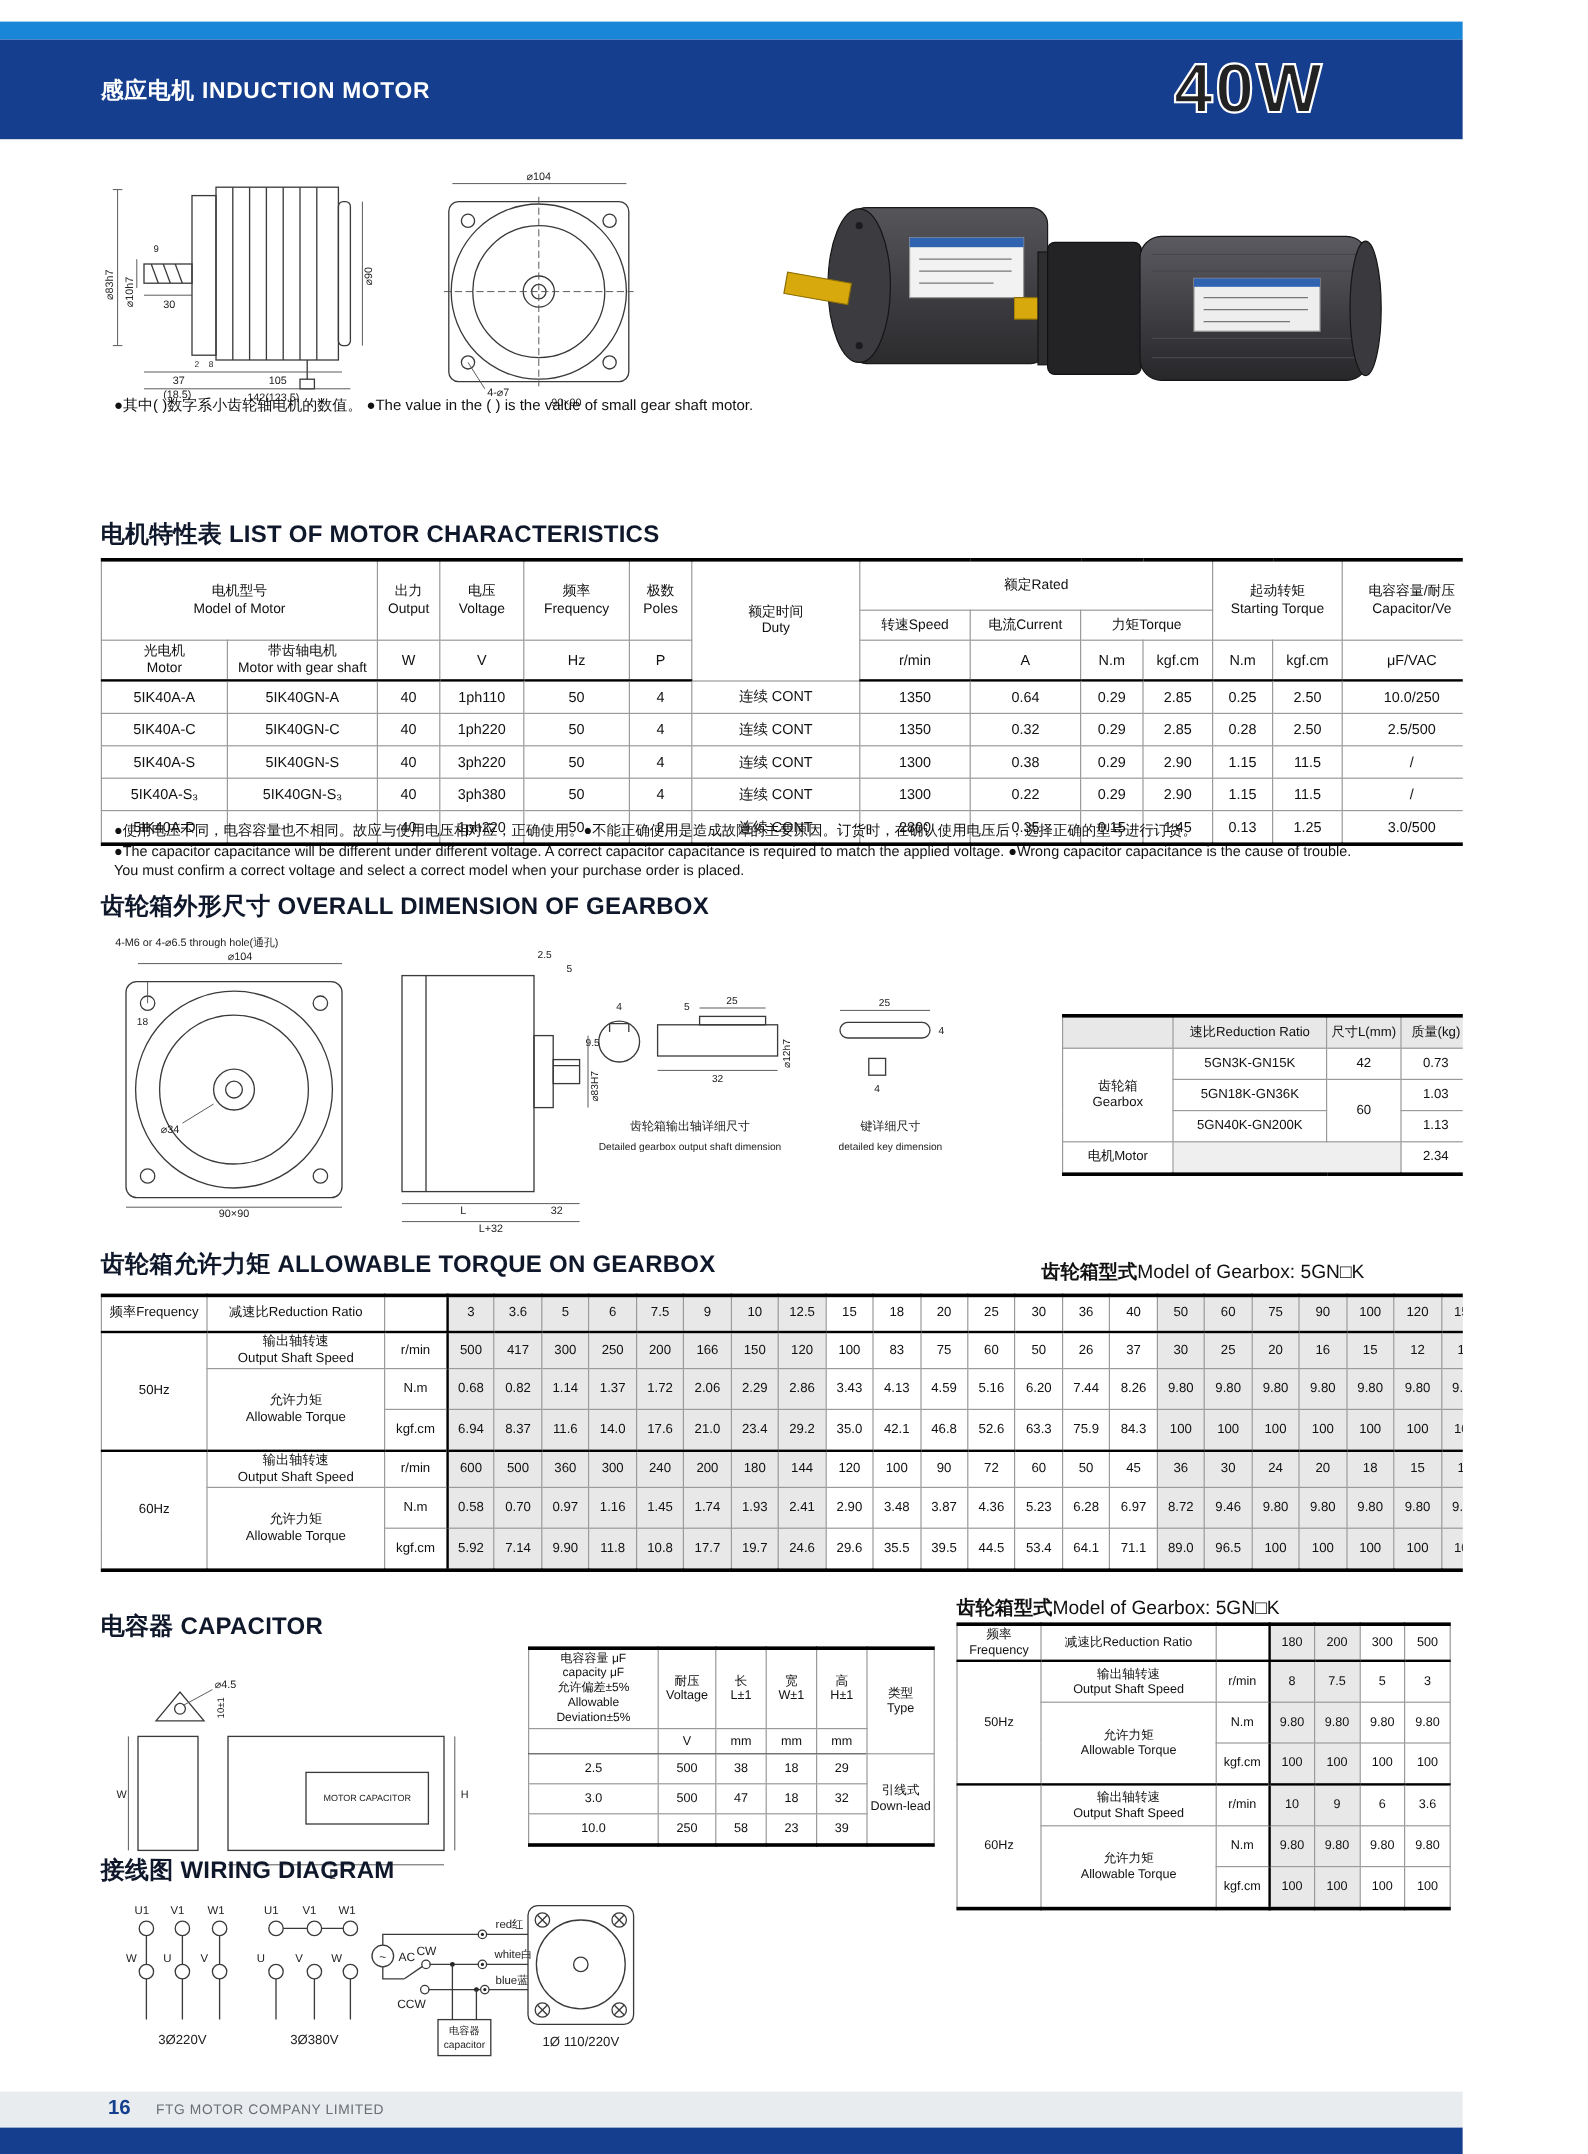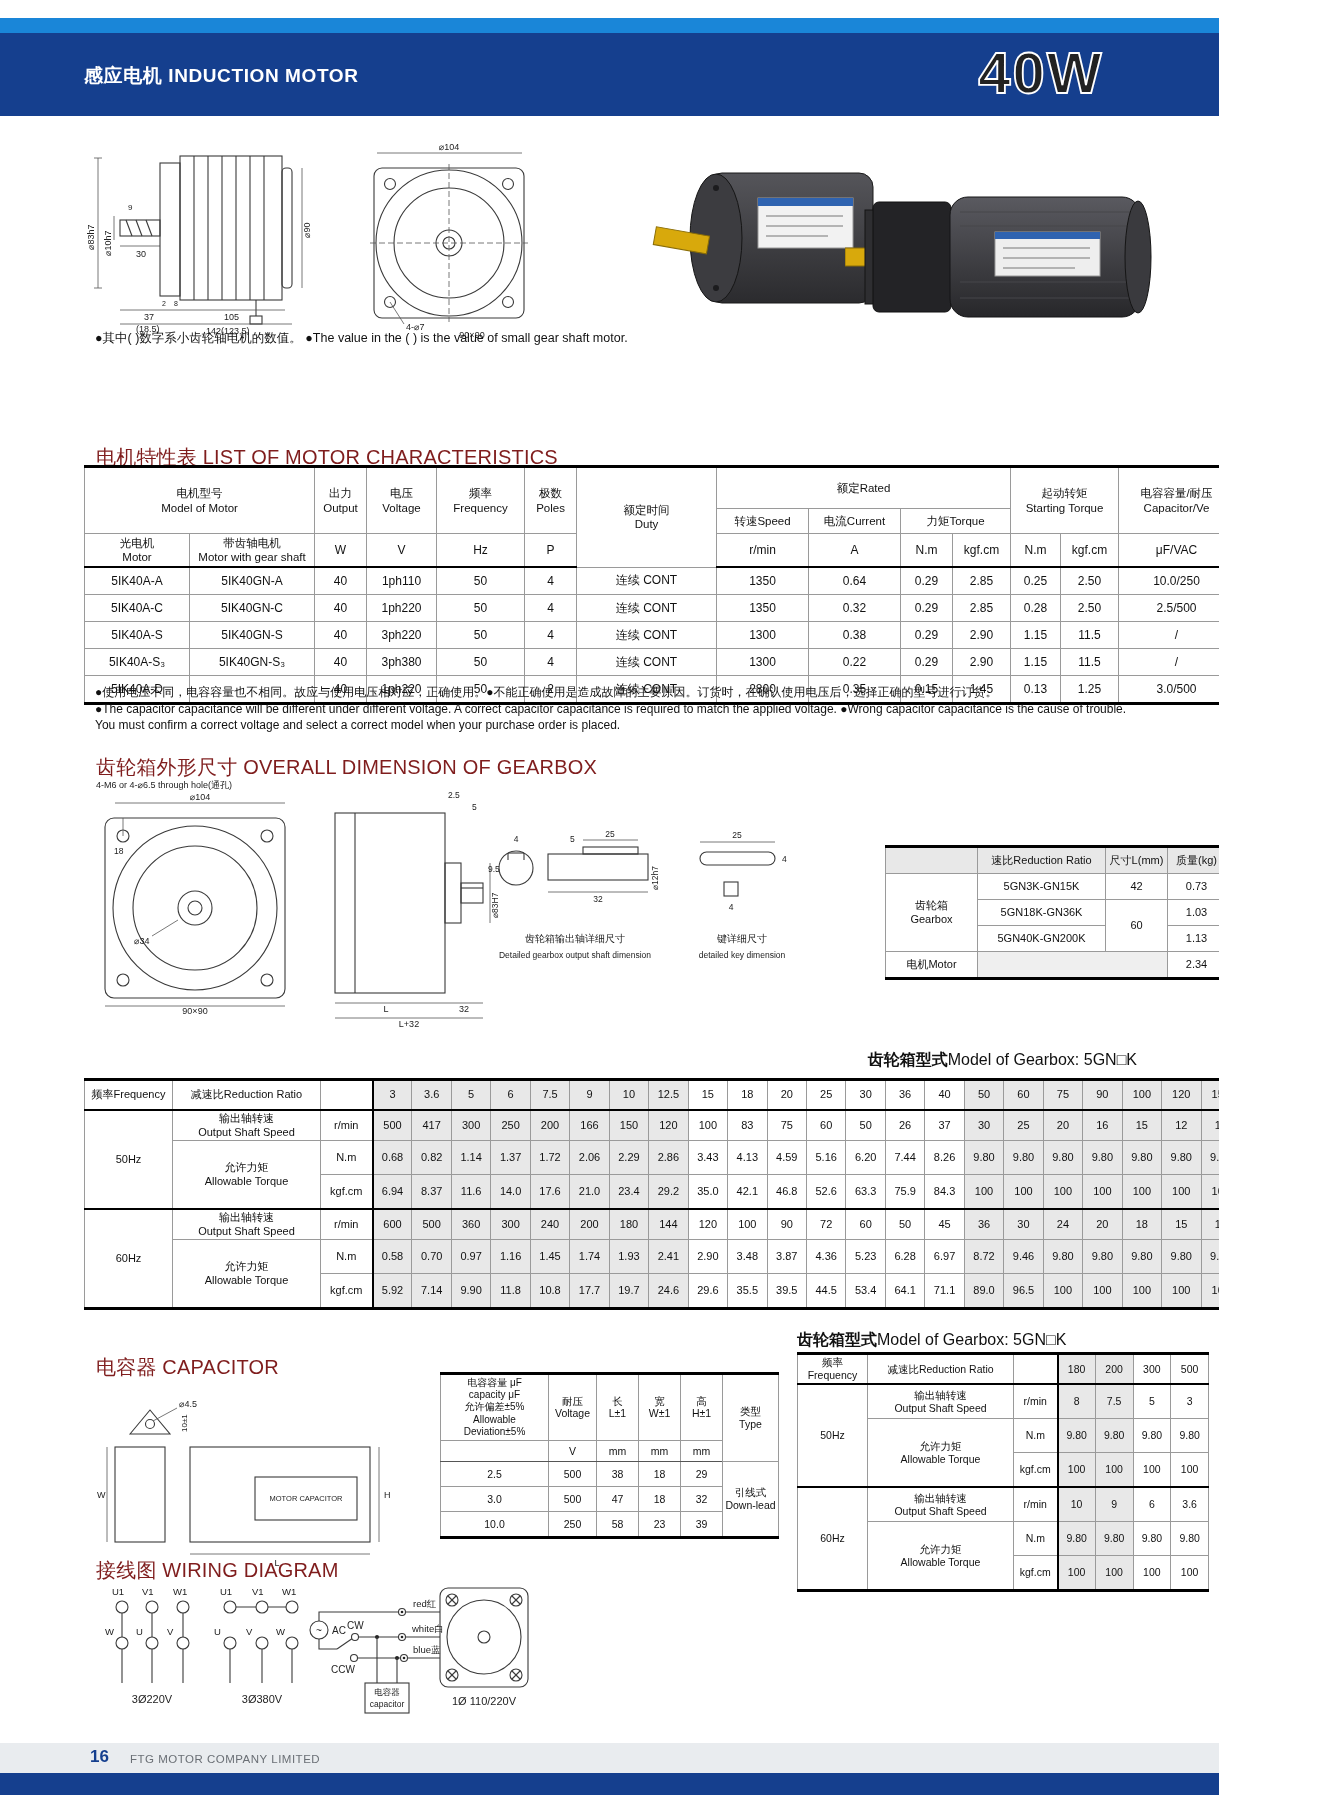--- a/index.html
+++ b/index.html
@@ -5,21 +5,21 @@
   html,body{margin:0;padding:0;background:#fff;}
   #page{position:relative;width:1219px;height:1795px;background:#fff;overflow:hidden;
         font-family:"Liberation Sans",sans-serif;color:#111;}
   .abs{position:absolute;}
   
   .strip{position:absolute;left:0;top:18px;width:100%;height:15px;background:#1a86d8;}
   .band{position:absolute;left:0;top:33px;width:100%;height:83px;background:#153f8e;}
   .band h1{position:absolute;left:84px;top:30px;margin:0;font-size:19px;color:#fff;letter-spacing:.6px;font-weight:bold;}
   .wattage{position:absolute;right:78px;top:8px;}
   
-  h2.sec{position:absolute;margin:12px;font-size:20px;font-weight:normal;color:#7f1d1d;letter-spacing:.2px;}
+  h2.sec{position:absolute;margin:0;font-size:20px;font-weight:bold;color:#0f172a;letter-spacing:.2px;}
   .notetext{position:absolute;font-size:12.5px;color:#111;}
   .smallnote{position:absolute;font-size:16px;color:#111;}
   .smallnote b{font-weight:bold;}
   
   table.tbl{border-collapse:collapse;table-layout:fixed;position:absolute;background:#fff;
             border-top:3px solid #000;border-bottom:3px solid #000;border-radius:25px;}
   table.tbl th,table.tbl td{border:1px solid #9a9a9a;font-weight:normal;text-align:center;
             white-space:pre-line;line-height:1.22;padding:2px 2px;color:#111;font-size:12px;}
   .sh{background:#e8e8e8;}
   
@@ -427,20 +427,21 @@
       <td>1.13</td>
     </tr>
     <tr>
       <th>电机Motor</th>
       <td colspan="2" class="emptyc"></td>
       <td>2.34</td>
     </tr>
   </tbody>
     </table>
 
+  <h2 class="sec" style="left:84px;top:1040px;">齿轮箱允许力矩  ALLOWABLE TORQUE ON GEARBOX</h2>
   <div class="smallnote" style="right:82px;top:1050px;">
     <b>齿轮箱型式</b><span>Model of Gearbox: 5GN□K</span>
   </div>
 
   <table class="tbl tq" id="tq1">
     <colgroup>
         <col style="width:88px">
         <col style="width:148px">
         <col style="width:52px">
       </colgroup>

